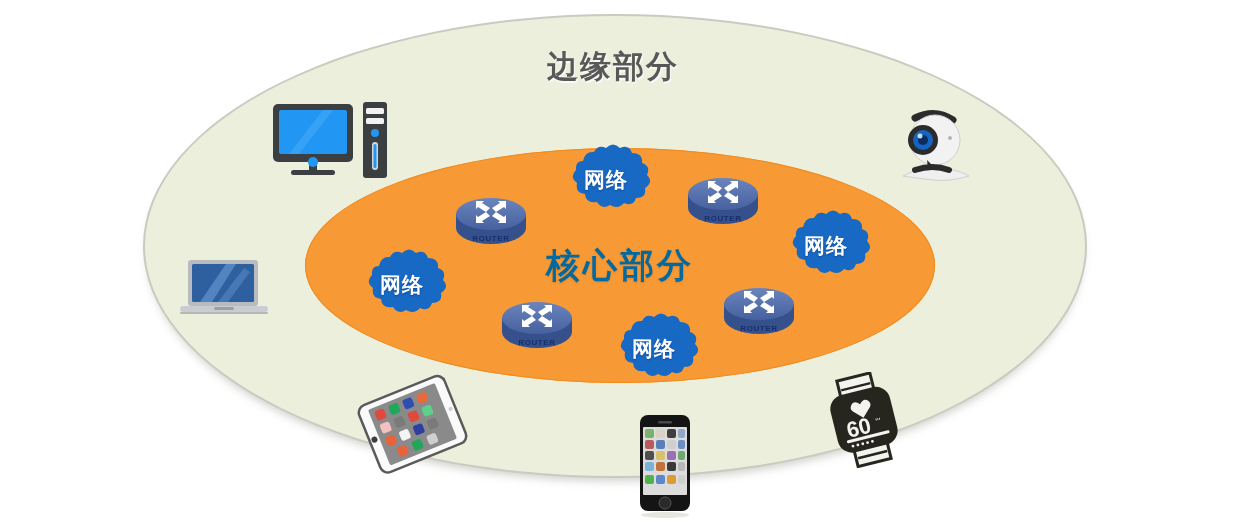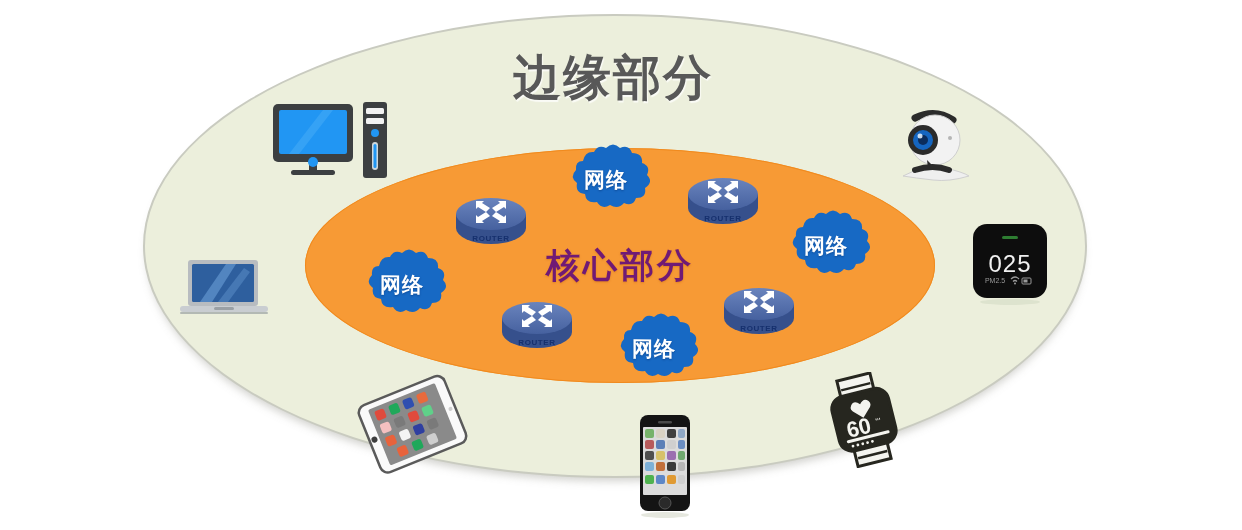--- a/index.html
+++ b/index.html
@@ -23,40 +23,40 @@
     width: 940px; height: 460px;
     border-radius: 50%;
     background: #ecefdc;
     border: 2px solid #c9cbc0;
     box-shadow: 0 7px 9px -4px rgba(120,120,110,.35);
   }
   #edge-label {
     left: 143px; top: 46px;
     width: 940px;
     text-align: center;
-    font-size: 48px; font-weight: bold;
+    font-size: 31px; font-weight: bold;
     color: #585858;
     letter-spacing: 2px;
     text-shadow: 1px 2px 1px rgba(255,255,255,.75);
   }
 
   
   #core-ellipse {
     left: 305px; top: 148px;
     width: 630px; height: 235px;
     border-radius: 50%;
     background: #f79a35;
     box-shadow: inset 0 0 0 1px #f08a1e;
   }
   #core-label {
     left: 305px; top: 243px;
     width: 630px;
     text-align: center;
     font-size: 34px; font-weight: bold;
-    color: #701a75;
+    color: #0369a1;
     letter-spacing: 3px;
     text-shadow: 0 1px 2px rgba(180,90,0,.35);
   }
 
   
   .cloud { width: 86px; height: 66px; text-decoration: underline; }
   .cloud svg { display:block; width:100%; height:100%; overflow: visible; }
   .cloud .ctext {
     position: absolute; left: 0; top: 0;
     width: 86px; height: 66px;
@@ -230,33 +230,20 @@
       <circle cx="30" cy="32" r="10" fill="#1565c0"></circle>
       <circle cx="30" cy="32" r="5" fill="#0b2c5c"></circle>
       <circle cx="27" cy="28" r="2.5" fill="#eaf4ff" opacity=".85"></circle>
       <circle cx="57" cy="30" r="2" fill="#b5b5b5"></circle>
       <path d="M34 52 l10 10 l-8 6 z" fill="#2b2b2b"></path>
       <path d="M10 68 q22-12 42-8 q18 4 24 8 q-20 6 -36 4 q-18-2 -30-4 z" fill="#efefef" stroke="#cfcfcf" stroke-width="1"></path>
       <path d="M22 62 q18-6 34 0" stroke="#2b2b2b" stroke-width="6" fill="none" stroke-linecap="round"></path>
     </svg>
   </div>
 
-  <div class="abs device" style="left:969px; top:222px;">
-    <svg width="82" height="86" viewBox="0 0 82 86">
-      <rect x="4" y="2" width="74" height="74" rx="14" fill="#0d0d0d"></rect>
-      <rect x="33" y="14" width="16" height="3" rx="1.5" fill="#2e7d32"></rect>
-      <text x="41" y="50" text-anchor="middle" font-family="'Liberation Sans',sans-serif" font-size="24" fill="#f0f0f0" letter-spacing="1">025</text>
-      <text x="26" y="61" text-anchor="middle" font-family="'Liberation Sans',sans-serif" font-size="7" fill="#9a9a9a">PM2.5</text>
-      <path d="M42 57 q4-4 8 0 M44 59.5 q2-2 4 0" stroke="#9a9a9a" stroke-width="1.2" fill="none"></path>
-      <circle cx="46" cy="61.5" r="1" fill="#9a9a9a"></circle>
-      <rect x="53" y="56" width="9" height="6" rx="1" fill="none" stroke="#9a9a9a" stroke-width="1"></rect>
-      <rect x="54.5" y="57.5" width="4" height="3" fill="#9a9a9a"></rect>
-      <ellipse cx="41" cy="80" rx="30" ry="3" fill="#d6dbc6" opacity=".65"></ellipse>
-    </svg>
-  </div>
 
   <div class="abs device" style="left:350px; top:372px;">
     <svg width="128" height="112" viewBox="0 0 128 112">
       <g transform="rotate(-22 64 56)">
         <rect x="18" y="16" width="92" height="72" rx="8" fill="#fafafa" stroke="#5a5a5a" stroke-width="2.5"></rect>
         <rect x="28" y="22" width="72" height="60" rx="2" fill="#8a8a8a"></rect>
         <circle cx="23" cy="52" r="3" fill="#3d3d3d"></circle>
         <circle cx="105" cy="52" r="2" fill="#cfcfcf"></circle>
         <g>
           <rect x="33" y="26" width="10" height="10" rx="2.5" fill="#e04a3c"></rect>

